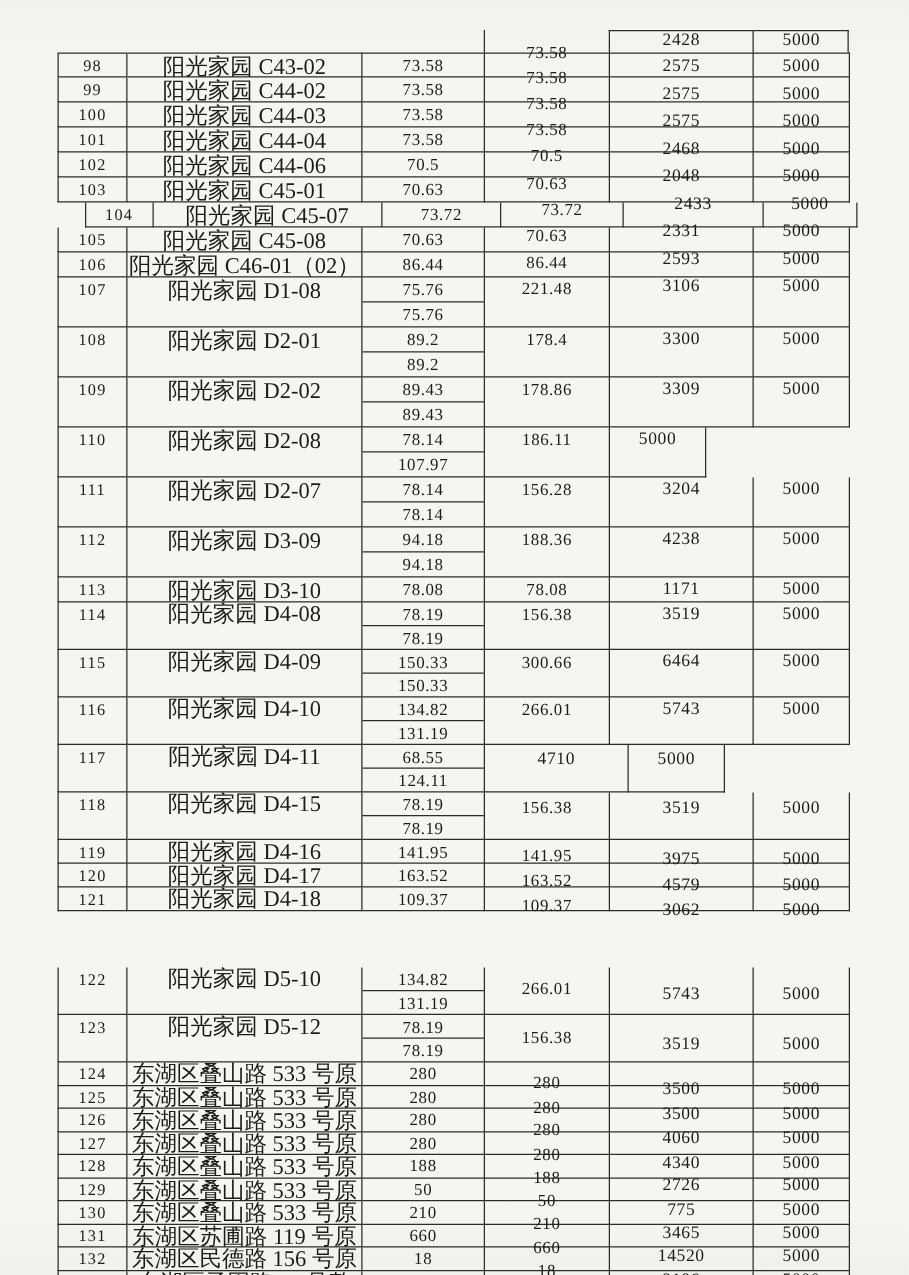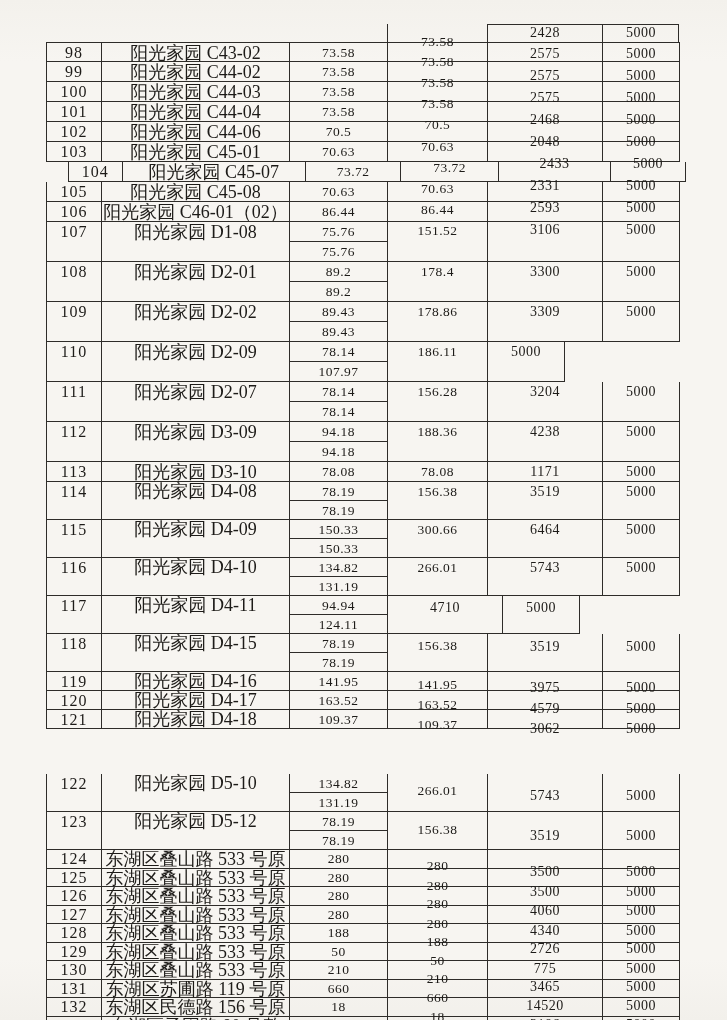--- a/index.html
+++ b/index.html
@@ -14,21 +14,21 @@
   
   .ext-top{display:flex;height:18px;}
   .ext-top .sp{width:341px;}
   .ext-c4{width:100px;border-left:1px solid #2e2c29;box-sizing:border-box;}
   .ext-c5{width:115px;border-left:1px solid #2e2c29;border-top:1px solid #2e2c29;box-sizing:border-box;}
   .ext-c6{width:77px;border-left:1px solid #2e2c29;border-top:1px solid #2e2c29;border-right:1px solid #2e2c29;box-sizing:border-box;}
   
   .row{display:flex;}
   .c{box-sizing:border-box;border-right:1px solid #2e2c29;border-bottom:1px solid #2e2c29;text-align:center;overflow:visible;}
   .row.first .c{border-top:1px solid #2e2c29;}
-  .c1{width:56px;border-left:1px solid #2e2c29;font-size:16px;letter-spacing:1px;}
+  .c1{width:56px;border-left:1px solid #2e2c29;font-size:13px;letter-spacing:1px;}
   .c2{width:188px;font-size:18px;white-space:nowrap;}
   .c3{width:98px;font-size:13.5px;letter-spacing:0.5px;}
   .c4{width:100px;font-size:13.5px;letter-spacing:0.5px;}
   .c5{width:115px;font-size:14px;letter-spacing:0.5px;}
   .c6{width:77px;font-size:14px;letter-spacing:0.5px;}
   .sub{box-sizing:border-box;}
   .sub.sep{border-bottom:1px solid #2e2c29;}
   .sh{display:block;}
   
   .ext-bottom{display:flex;height:20px;}
@@ -203,21 +203,21 @@
   </div>
 
   <div class="row" style="height: 40px;">
     <div class="c c1" style="line-height: 20px;">107</div>
     <div class="c c2" style="line-height: 20px;">阳光家园 D1-08</div>
     <div class="c c3">
           <div class="sub sep" style="height: 20px; line-height: 20px;">75.76</div>
           <div class="sub" style="height: 20px; line-height: 20px;">75.76</div>
         </div>
     <div class="c c4">
-          <span class="sh" style="line-height: 20px; transform: translateY(-1px);">151.52</span>
+          <span class="sh" style="line-height: 20px; transform: translateY(-1px);">221.48</span>
         </div>
     <div class="c c5">
           <span class="sh" style="line-height: 20px; transform: translateY(-2px);">3106</span>
         </div>
     <div class="c c6">
           <span class="sh" style="line-height: 20px; transform: translateY(-2px);">5000</span>
         </div>
   </div>
 
   <div class="row" style="height: 40px;">
@@ -251,21 +251,21 @@
     <div class="c c5">
           <span class="sh" style="line-height: 20px; transform: translateY(0px);">3309</span>
         </div>
     <div class="c c6">
           <span class="sh" style="line-height: 20px; transform: translateY(0px);">5000</span>
         </div>
   </div>
 
   <div class="row" style="height: 40px;">
     <div class="c c1" style="line-height: 20px;">110</div>
-    <div class="c c2" style="line-height: 20px;">阳光家园 D2-09</div>
+    <div class="c c2" style="line-height: 20px;">阳光家园 D2-08</div>
     <div class="c c3">
           <div class="sub sep" style="height: 20px; line-height: 20px;">78.14</div>
           <div class="sub" style="height: 20px; line-height: 20px;">107.97</div>
         </div>
     <div class="c c4">
           <span class="sh" style="line-height: 20px; transform: translateY(0px);">186.11</span>
         </div>
     <div class="c c6">
           <span class="sh" style="line-height: 20px; transform: translateY(0px);">5000</span>
         </div>
@@ -375,21 +375,21 @@
         </div>
     <div class="c c6">
           <span class="sh" style="line-height: 19px; transform: translateY(0px);">5000</span>
         </div>
   </div>
 
   <div class="row" style="height: 38px;">
     <div class="c c1" style="line-height: 19px;">117</div>
     <div class="c c2" style="line-height: 19px;">阳光家园 D4-11</div>
     <div class="c c3">
-          <div class="sub sep" style="height: 19px; line-height: 19px;">94.94</div>
+          <div class="sub sep" style="height: 19px; line-height: 19px;">68.55</div>
           <div class="sub" style="height: 19px; line-height: 19px;">124.11</div>
         </div>
     <div class="c c5">
           <span class="sh" style="line-height: 19px; transform: translateY(2px);">4710</span>
         </div>
     <div class="c c6">
           <span class="sh" style="line-height: 19px; transform: translateY(2px);">5000</span>
         </div>
   </div>
 

